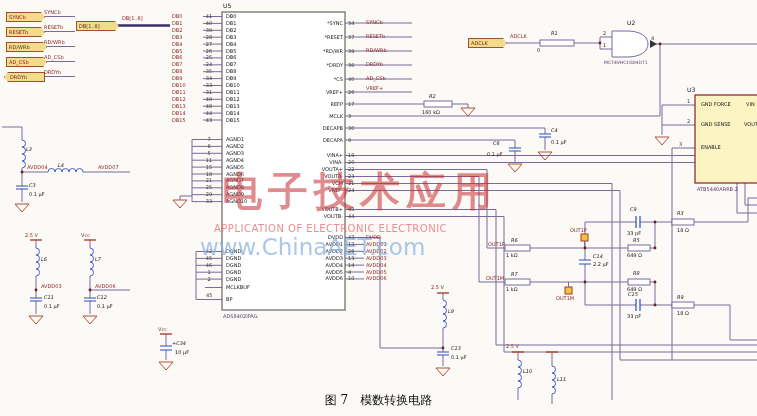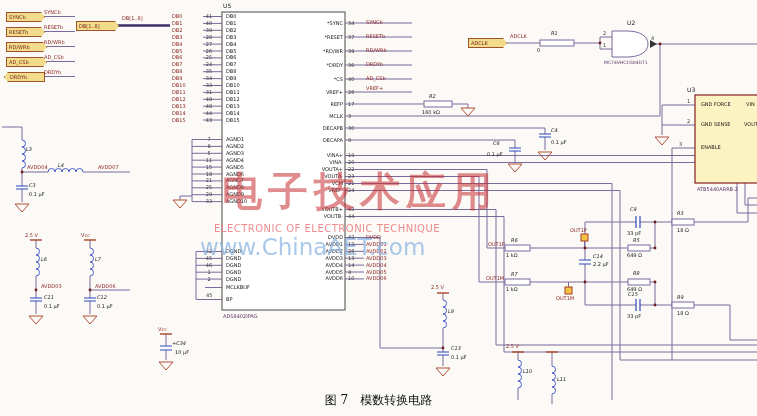--- a/index.html
+++ b/index.html
@@ -403,16 +403,16 @@
 
 <div class="lbl red" style="left:431px;top:284px">2.5 V</div>
 <div class="lbl ital" style="left:448px;top:308px">L9</div>
 <div class="lbl ital" style="left:451px;top:345px">C13</div>
 <div class="lbl" style="left:451px;top:354px">0.1 µF</div>
 <div class="lbl red" style="left:506px;top:343px">2.5 V</div>
 <div class="lbl ital" style="left:523px;top:368px">L10</div>
 <div class="lbl ital" style="left:557px;top:376px">L11</div>
 
 <div class="wm wm-cn">电子技术应用</div>
-<div class="wm wm-en">ELECTRONIC OF ELECTRONIC TECHNIQUE</div>
+<div class="wm wm-en">APPLICATION OF ELECTRONIC ELECTRONIC</div>
 <div class="wm wm-url">www.ChinaAET.com</div>
 
 <div class="caption">图 7　模数转换电路</div>
 
 </body></html>

